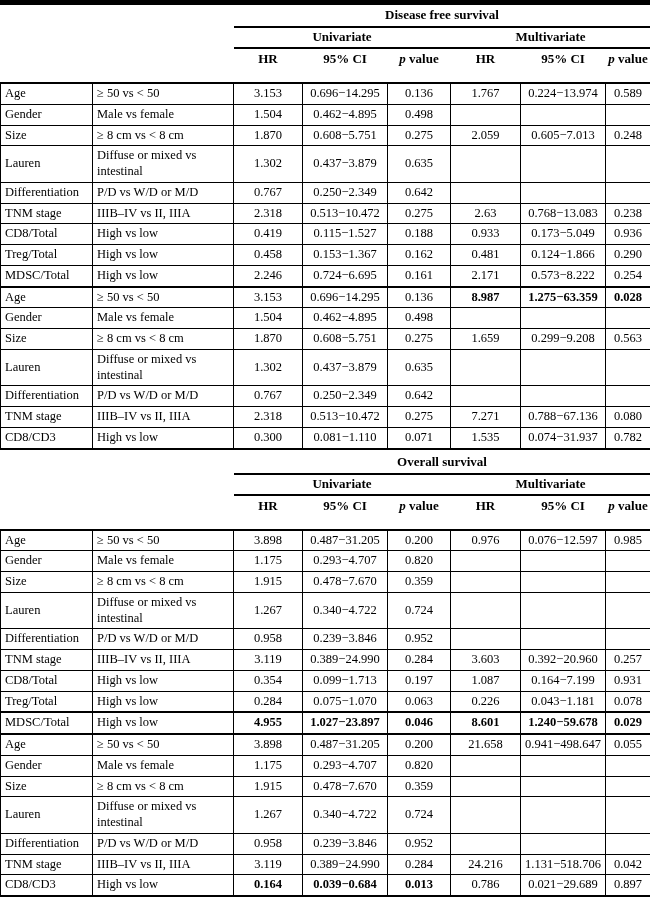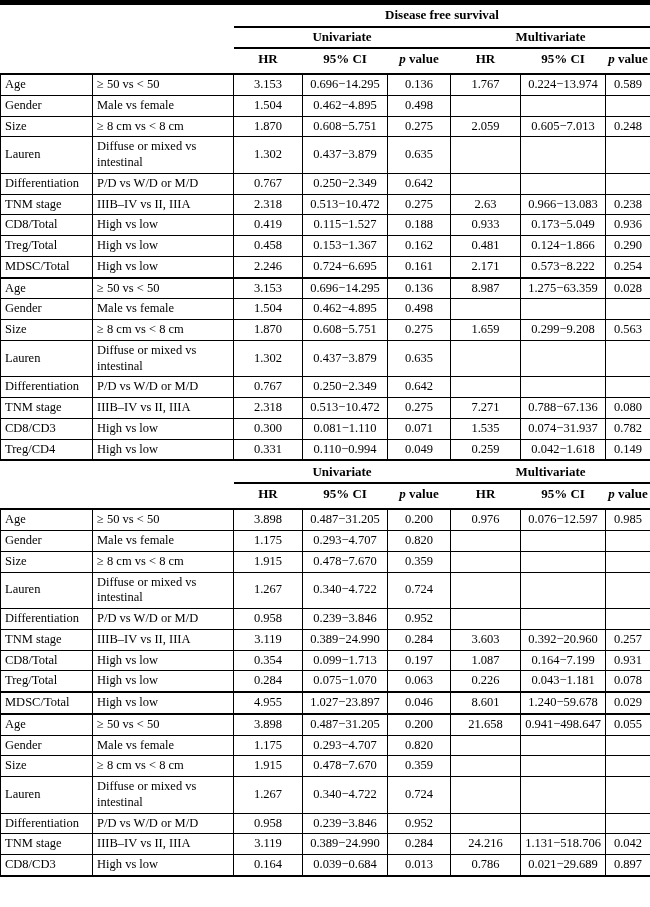--- a/index.html
+++ b/index.html
@@ -28,36 +28,36 @@
     border-bottom: 2px solid #000;
     padding-top: 2px;
     padding-bottom: 3px;
   }
   th.group {
     border-bottom: 2px solid #000;
     padding-top: 1px;
     padding-bottom: 2px;
     margin-top: 24px;
   }
-  tr.colhead-row th { padding-top: 2px; padding-bottom: 6px; }
+  tr.colhead-row th { padding-top: 2px; padding-bottom: 15px; }
   .phead i { font-style: italic; font-weight: bold; }
   tbody td {
     border: 1px solid #000;
     font-size: 12.5px;
     line-height: 1.26;
     padding: 2px 4px;
     vertical-align: middle;
     overflow: hidden;
   }
   tbody tr:first-child td { border-top: 2.5px solid #000; }
   tbody tr:last-child td { border-bottom: 2.5px solid #000; }
   tbody tr.thick td { border-top: 2px solid #000; }
   td.c-factor, td.c-comp { text-align: left; }
   td.num { text-align: center; padding-left: 1px; padding-right: 1px; }
-  .b { font-weight: normal; }
+  .b { font-weight: bold; }
 </style>
 </head>
 <body>
 
 <div class="page">
   <div class="top-bar"></div>
 
   <table class="stable">
     <colgroup>
       <col style="width:92px">
@@ -145,21 +145,21 @@
     <td class="num"></td>
   </tr>
 
   <tr>
     <td class="c-factor">TNM stage</td>
     <td class="c-comp">IIIB–IV vs II, IIIA</td>
     <td class="num">2.318</td>
     <td class="num">0.513−10.472</td>
     <td class="num">0.275</td>
     <td class="num">2.63</td>
-    <td class="num">0.966−13.083</td>
+    <td class="num">0.768−13.083</td>
     <td class="num">0.238</td>
   </tr>
 
   <tr>
     <td class="c-factor">CD8/Total</td>
     <td class="c-comp">High vs low</td>
     <td class="num">0.419</td>
     <td class="num">0.115−1.527</td>
     <td class="num">0.188</td>
     <td class="num">0.933</td>
@@ -259,48 +259,42 @@
     <td class="c-factor">CD8/CD3</td>
     <td class="c-comp">High vs low</td>
     <td class="num">0.300</td>
     <td class="num">0.081−1.110</td>
     <td class="num">0.071</td>
     <td class="num">1.535</td>
     <td class="num">0.074−31.937</td>
     <td class="num">0.782</td>
   </tr>
 
-  <tr>
-    <td class="c-factor">Treg/CD4</td>
-    <td class="c-comp">High vs low</td>
-    <td class="num b">0.331</td>
-    <td class="num b">0.110−0.994</td>
-    <td class="num b">0.049</td>
-    <td class="num">0.259</td>
-    <td class="num">0.042−1.618</td>
-    <td class="num">0.149</td>
-  </tr>
 
 </tbody>
   </table>
 
   <table class="stable">
     <colgroup>
       <col style="width:92px">
         <col style="width:141px">
         <col style="width:69px">
         <col style="width:85px">
       <col style="width:63px">
         <col style="width:70px">
         <col style="width:85px">
         <col style="width:45px">
     </colgroup>
     <thead>
       <tr>
         <td colspan="2"></td>
+        <th colspan="6" class="title">Overall survival</th>
+      </tr>
+      <tr>
+        <td colspan="2"></td>
         <th colspan="3" class="group">Univariate</th>
         <th colspan="3" class="group">Multivariate</th>
       </tr>
       <tr class="colhead-row">
         <td colspan="2"></td>
         <th>HR</th>
         <th>95% CI</th>
         <th class="phead"><i>p</i> <span>value</span></th>
         <th>HR</th>
         <th>95% CI</th>

